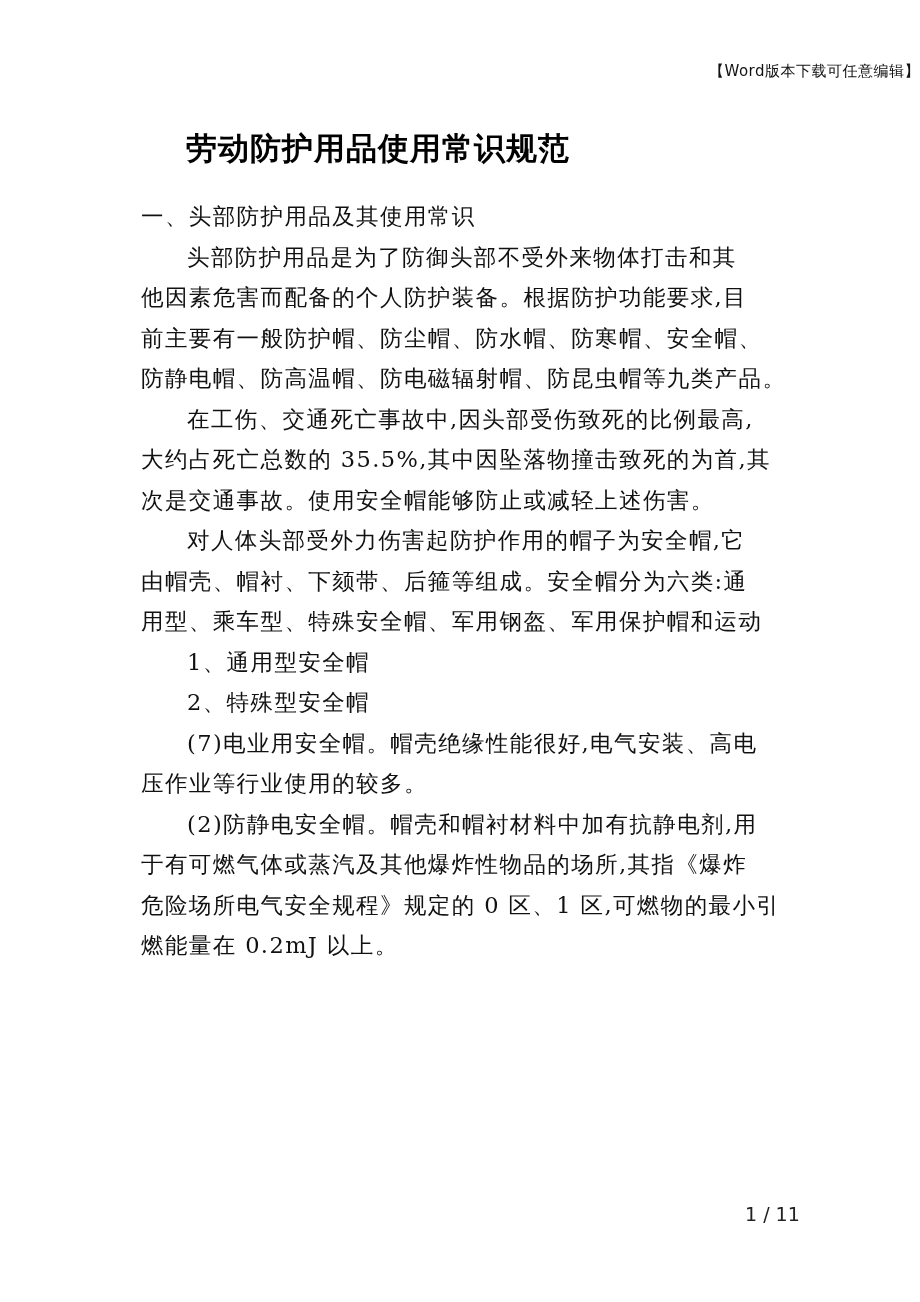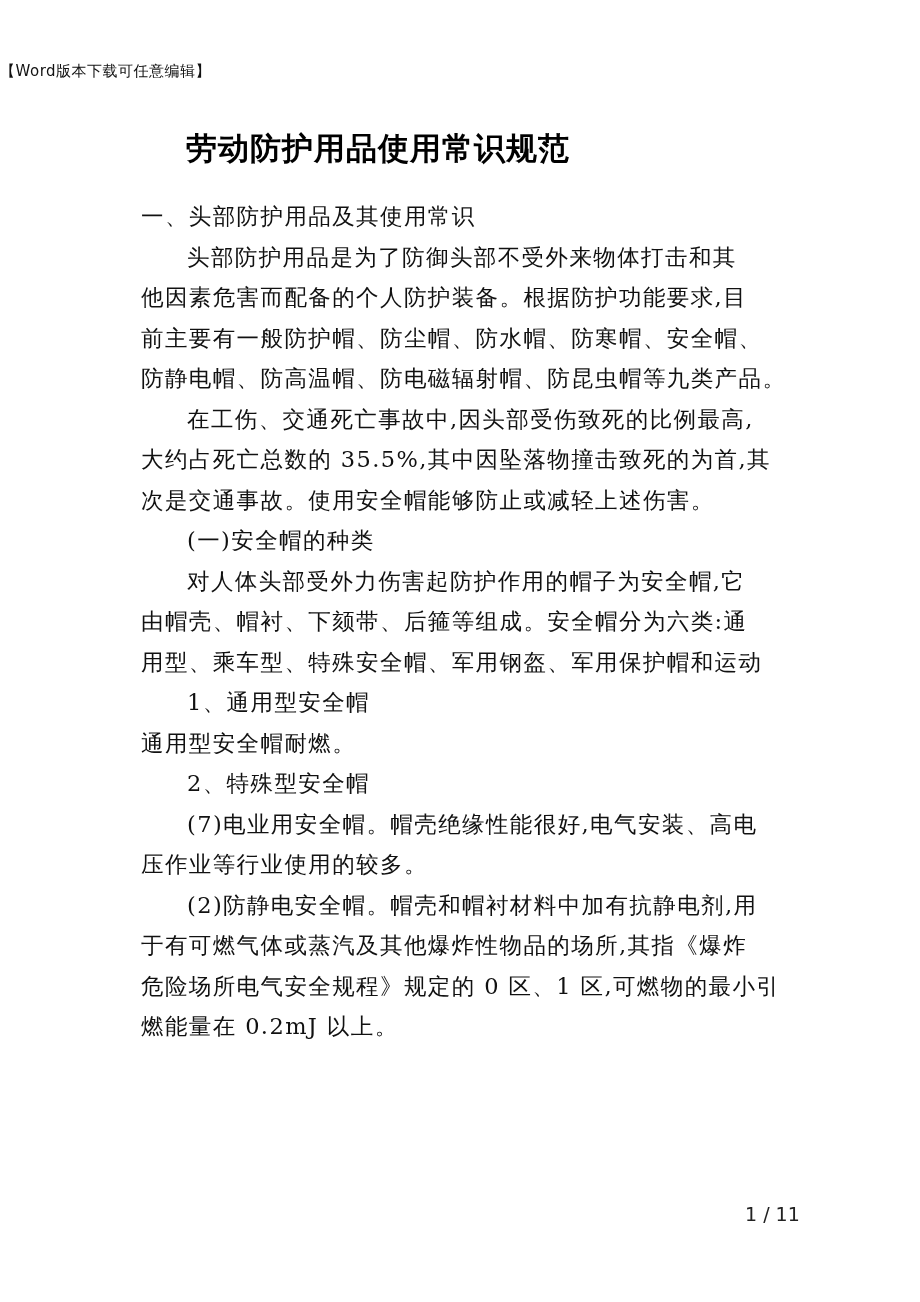--- a/index.html
+++ b/index.html
@@ -1,19 +1,19 @@
 <!DOCTYPE html>
 <html><head>
 <meta charset="utf-8">
 <style>
   html, body { margin: 0; padding: 0; background: #ffffff; }
   body { width: 920px; height: 1302px; position: relative; overflow: hidden; }
   .page { position: absolute; left: 0; top: 0; width: 920px; height: 1302px; background: #fff; }
   .header-note {
-    position: absolute; left: 0; width: 920px; top: 62px; text-align: left;
+    position: absolute; left: 0; width: 920px; top: 62px; text-align: right;
     font-family: "DejaVu Sans", sans-serif; font-size: 15px; color: #111; letter-spacing: 0.5px;
   }
   .doc-title {
     position: absolute; left: 0; width: 756px; top: 128px; text-align: center;
     font-family: "DejaVu Serif", serif; font-weight: bold; font-size: 31px; color: #000;
     letter-spacing: 1px;
   }
   .body-text {
     position: absolute; left: 141px; top: 196px; width: 660px;
     font-family: "DejaVu Serif", serif; font-size: 22.5px; color: #111;
@@ -36,26 +36,24 @@
 
   <div class="body-text">
     <div class="line">一、头部防护用品及其使用常识</div>
     <div class="line indent">头部防护用品是为了防御头部不受外来物体打击和其</div>
     <div class="line">他因素危害而配备的个人防护装备。根据防护功能要求,目</div>
     <div class="line">前主要有一般防护帽、防尘帽、防水帽、防寒帽、安全帽、</div>
     <div class="line">防静电帽、防高温帽、防电磁辐射帽、防昆虫帽等九类产品。</div>
     <div class="line indent">在工伤、交通死亡事故中,因头部受伤致死的比例最高,</div>
     <div class="line">大约占死亡总数的 35.5%,其中因坠落物撞击致死的为首,其</div>
     <div class="line">次是交通事故。使用安全帽能够防止或减轻上述伤害。</div>
-    <div class="line indent">(一)安全帽的种类</div>
     <div class="line indent">对人体头部受外力伤害起防护作用的帽子为安全帽,它</div>
     <div class="line">由帽壳、帽衬、下颏带、后箍等组成。安全帽分为六类:通</div>
     <div class="line">用型、乘车型、特殊安全帽、军用钢盔、军用保护帽和运动</div>
     <div class="line indent">1、通用型安全帽</div>
-    <div class="line">通用型安全帽耐燃。</div>
     <div class="line indent">2、特殊型安全帽</div>
     <div class="line indent">(7)电业用安全帽。帽壳绝缘性能很好,电气安装、高电</div>
     <div class="line">压作业等行业使用的较多。</div>
     <div class="line indent">(2)防静电安全帽。帽壳和帽衬材料中加有抗静电剂,用</div>
     <div class="line">于有可燃气体或蒸汽及其他爆炸性物品的场所,其指《爆炸</div>
     <div class="line">危险场所电气安全规程》规定的 0 区、1 区,可燃物的最小引</div>
     <div class="line">燃能量在 0.2mJ 以上。</div>
   </div>
 
   <div class="page-num">1 / 11</div>

